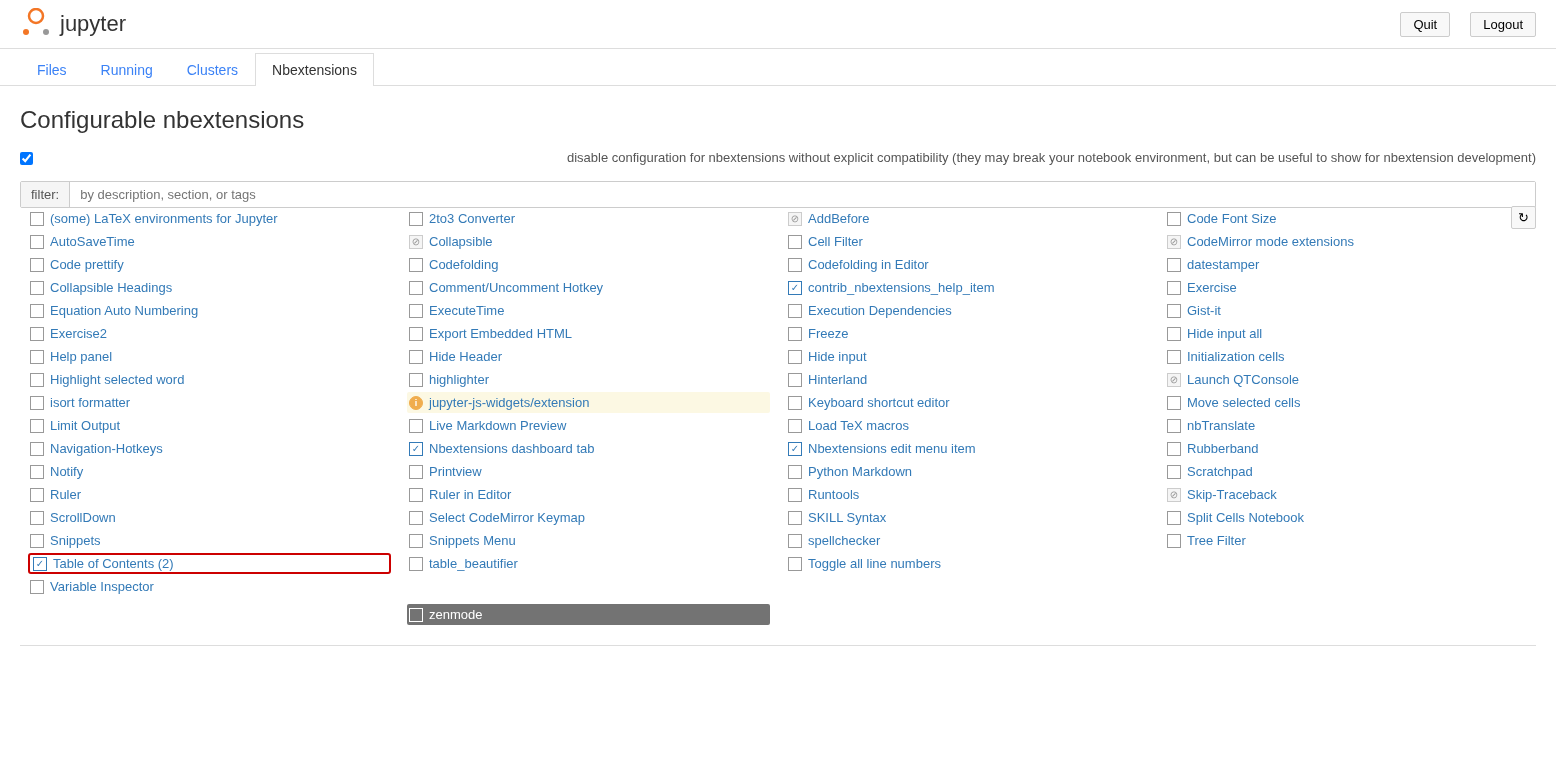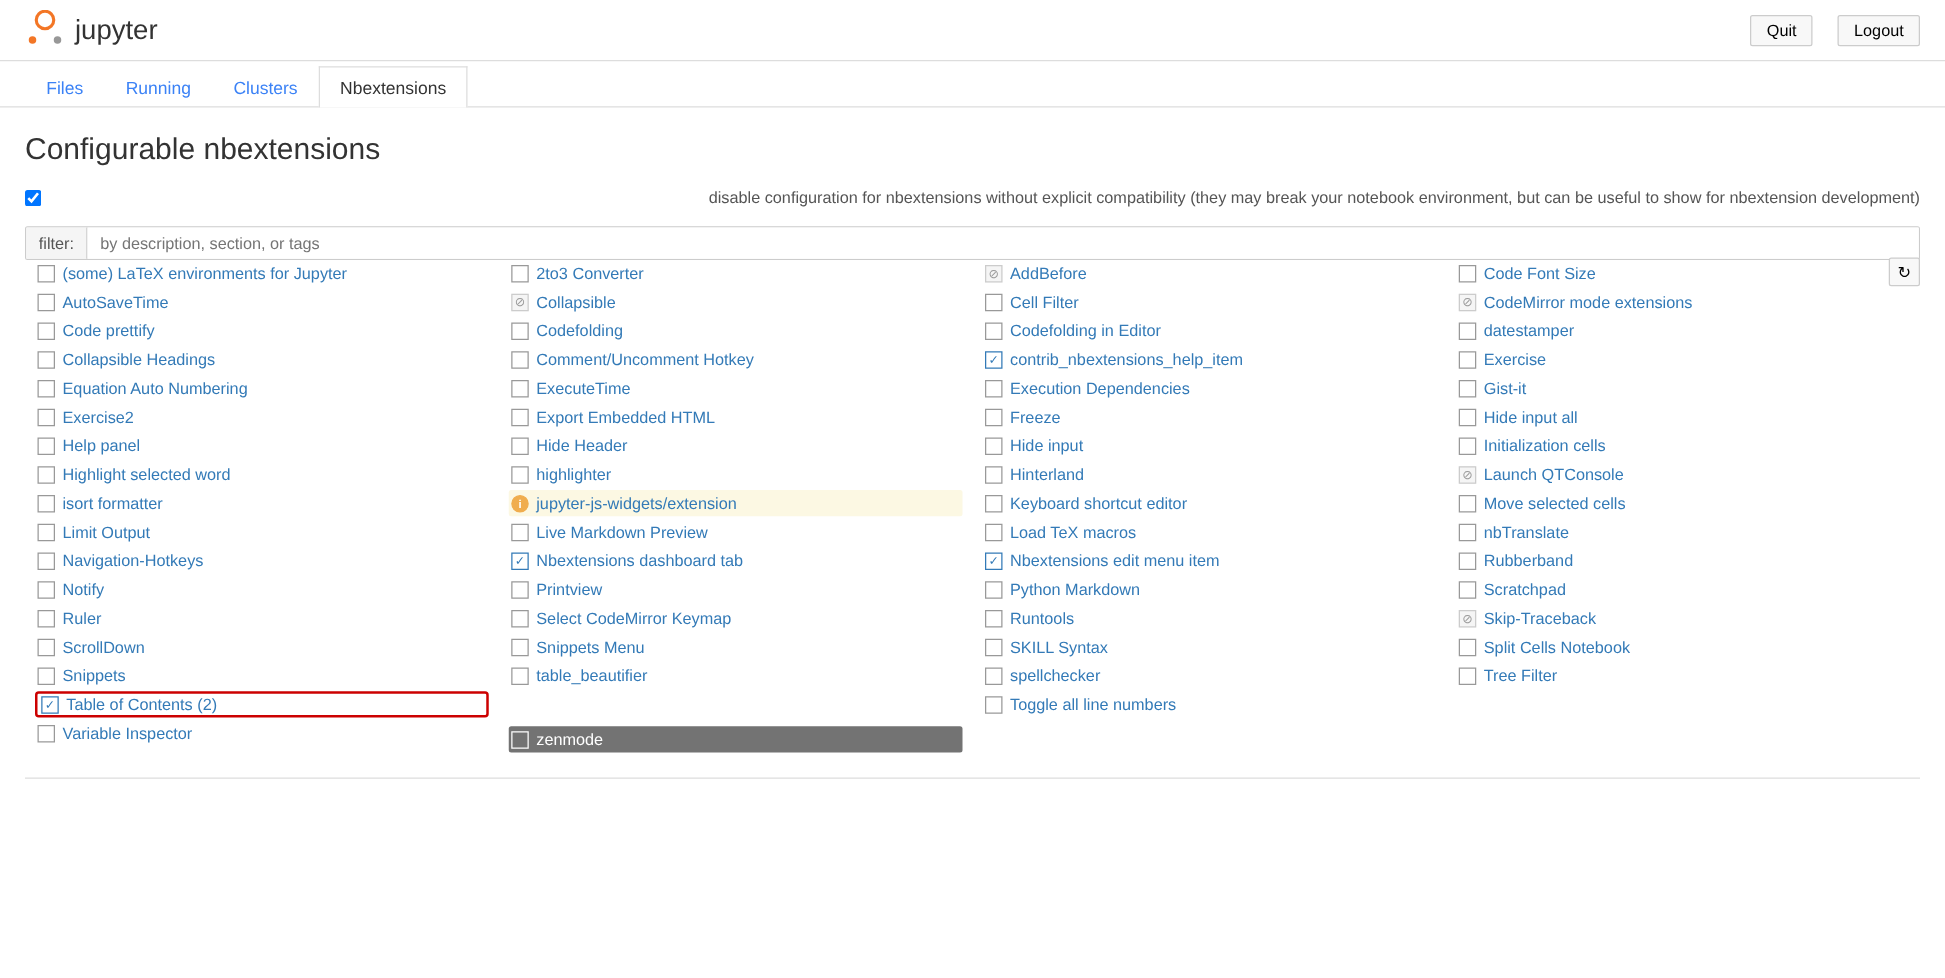--- a/index.html
+++ b/index.html
@@ -200,20 +200,24 @@
       <div class="ext-item">
           <span class="cb checked">✓</span>
           <a>Nbextensions dashboard tab</a>
         </div>
       <div class="ext-item">
           <span class="cb"></span>
           <a>Printview</a>
         </div>
       <div class="ext-item">
           <span class="cb"></span>
+          <a>Ruler in Editor</a>
+        </div>
+      <div class="ext-item">
+          <span class="cb"></span>
           <a>Select CodeMirror Keymap</a>
         </div>
       <div class="ext-item">
           <span class="cb"></span>
           <a>Snippets Menu</a>
         </div>
       <div class="ext-item">
           <span class="cb"></span>
           <a>table_beautifier</a>
         </div>

